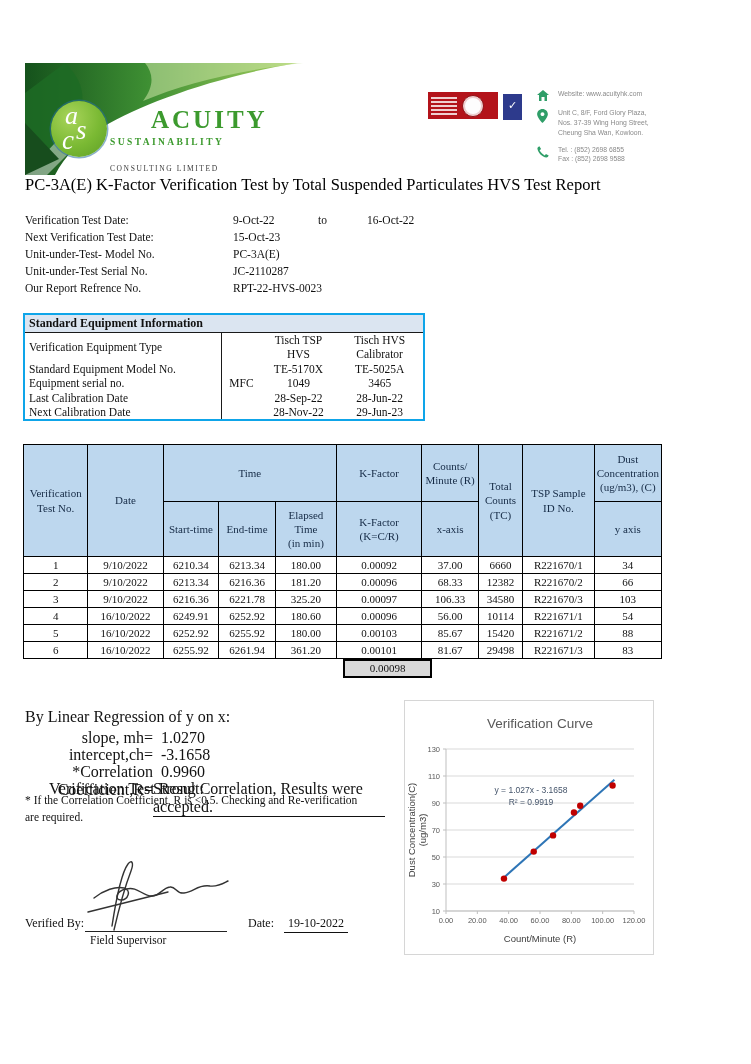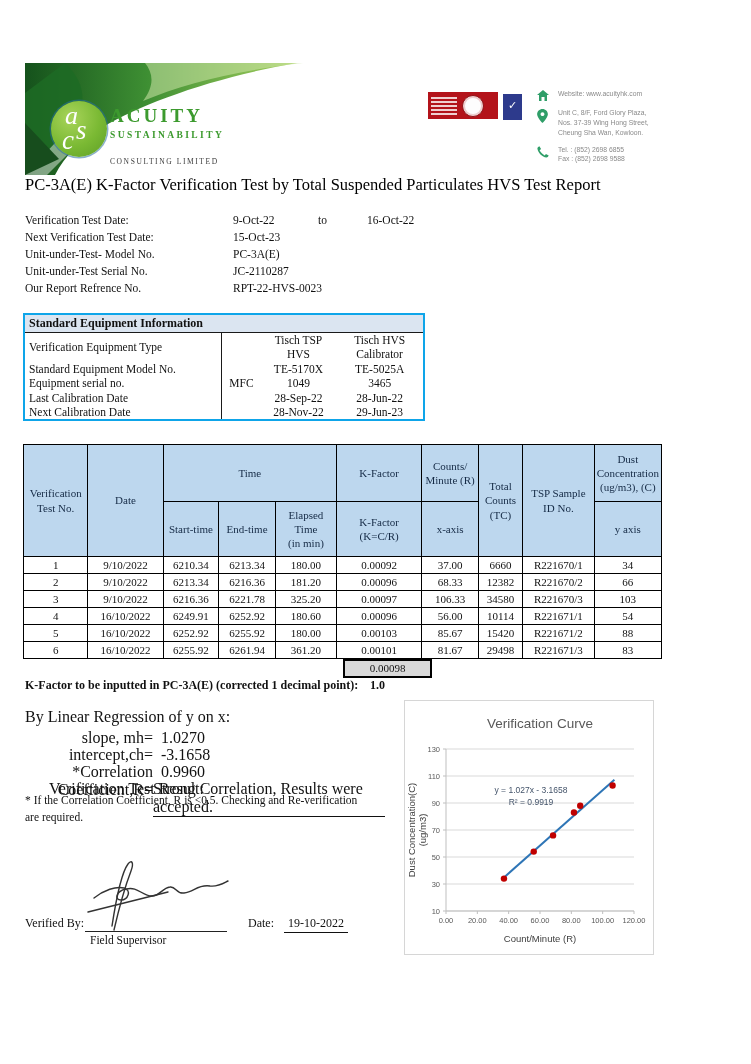--- a/index.html
+++ b/index.html
@@ -11,21 +11,21 @@
   .banner{position:absolute;left:25px;top:63px;width:278px;height:112px;}
   .logo-circle{position:absolute;left:51px;top:101px;width:56px;height:56px;border-radius:50%;
     background:radial-gradient(circle at 35% 30%, #a8d45a 0%, #7ab933 55%, #5d9e26 100%);
     box-shadow:0 0 0 1.5px rgba(40,110,160,.55);}
   .logo-letters{position:absolute;inset:0;color:#fff;font-style:italic;font-family:"Liberation Serif",serif;}
   .logo-letters span{position:absolute;line-height:1;}
   .l-a{left:14px;top:2px;font-size:26px;}
   .l-s{left:25px;top:16px;font-size:27px;}
   .l-c{left:11px;top:26px;font-size:27px;}
   .brand-text{position:absolute;left:110px;top:106px;line-height:1.1;}
-  .brand-name{font-size:19px;font-weight:bold;letter-spacing:3px;color:#3c9a2e;}
+  .brand-name{font-size:25px;font-weight:bold;letter-spacing:3px;color:#3c9a2e;margin-left:41px;}
   .brand-sub{font-size:9.5px;font-weight:bold;letter-spacing:2.4px;color:#3c9a2e;margin-top:3px;}
   .brand-sub2{font-size:7.5px;letter-spacing:1.6px;color:#3a3a3a;margin-top:18px;}
 
   .cert-red{position:absolute;left:428px;top:92px;width:70px;height:27px;background:#b3131a;display:flex;align-items:center;}
   .cert-lines{width:26px;height:19px;margin-left:3px;
      background:repeating-linear-gradient(#b3131a 0 1.5px,#ffffffcc 1.5px 2.6px,#b3131a 2.6px 4px);}
   .cert-seal{width:20px;height:20px;margin-left:5px;border-radius:50%;background:#fdfdfd;
      border:1px solid #8c0e12;box-shadow:inset 0 0 0 2px #b3131a33;}
   .cert-blue{position:absolute;left:503px;top:94px;width:19px;height:26px;background:#2d3a8c;
      color:#fff;font-size:11px;text-align:center;line-height:22px;font-family:"Liberation Sans",sans-serif;}
@@ -336,24 +336,20 @@
           <td>81.67</td>
           <td>29498</td>
           <td>R221671/3</td>
           <td>83</td>
         </tr>
       </tbody>
   </table>
 
   <div class="avg-cell">0.00098</div>
 
-  <div class="kline">
-    <span>K-Factor to be inputted in PC-3A(E) (corrected 1 decimal point):</span>
-    <span class="kval">1.0</span>
-  </div>
 
   <div class="regression">
     <div class="reg-head">By Linear Regression of y on x:</div>
     <div class="reg-row">
       <span class="reg-lbl">slope, mh=</span>
       <span class="reg-val">1.0270</span>
     </div>
     <div class="reg-row">
       <span class="reg-lbl">intercept,ch=</span>
       <span class="reg-val">-3.1658</span>

